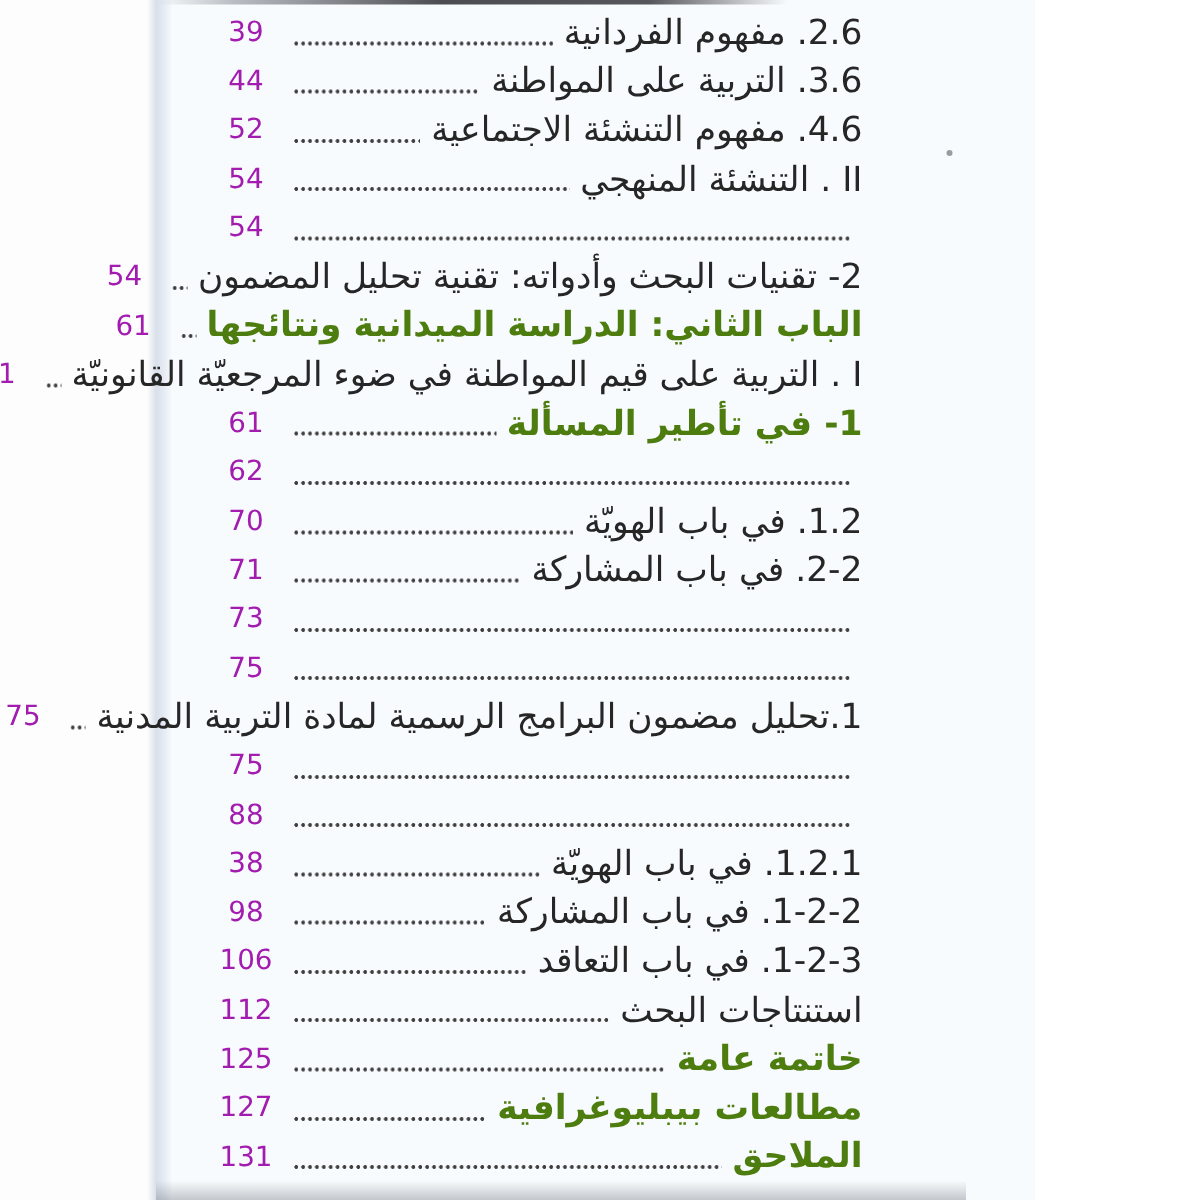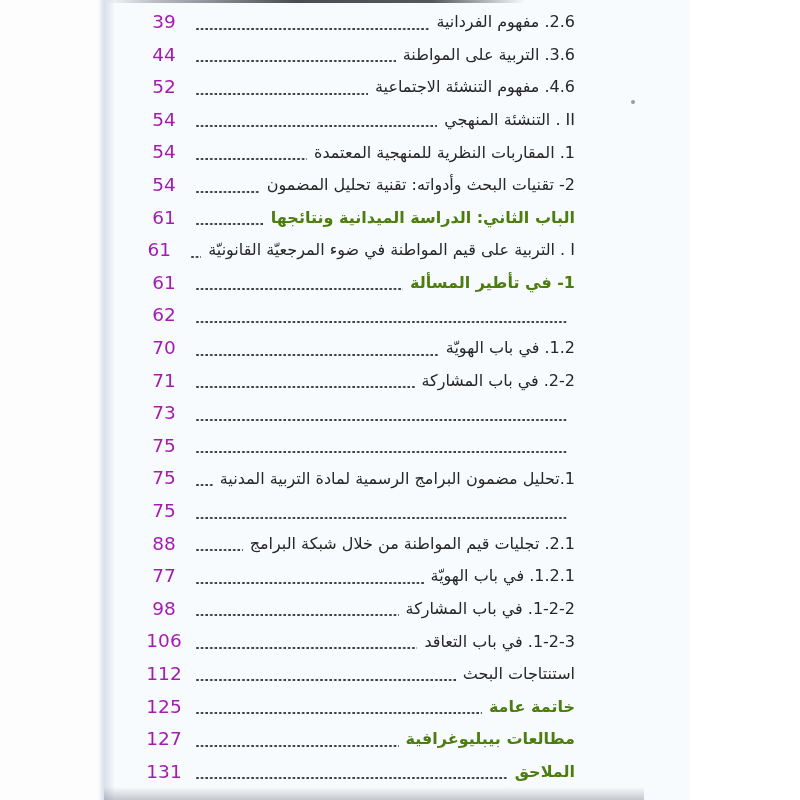--- a/index.html
+++ b/index.html
@@ -30,21 +30,21 @@
   .speck{
     position:absolute;left:631px;top:100px;width:4px;height:4px;border-radius:50%;
     background:#868b93;opacity:.85;
   }
   
   .toc{
     position:absolute;top:6px;left:145px;right:225px;direction:rtl;
   }
   .row{display:flex;align-items:center;height:32.6px;}
   .t{
-    font-size:16px;color:#262626;white-space:nowrap;line-height:1;
+    font-size:23px;color:#262626;white-space:nowrap;line-height:1;
     letter-spacing:0;
     text-align:right;
   }
   .row.bold .t{font-weight:700;color:#4d7c0f;}
   .leader{
     flex:1 1 auto;min-width:10px;height:4px;align-self:flex-end;margin:0 7px 8px 13px;
     background-image:radial-gradient(circle at 1.5px 2px,#3f3f3f 1.05px,rgba(0,0,0,0) 1.5px);
     background-size:4.6px 4px;background-repeat:repeat-x;background-position:left bottom;
   }
   .p{
@@ -77,21 +77,20 @@
     <span class="t">4.6. مفهوم التنشئة الاجتماعية</span>
     <span class="leader"></span>
     <span class="p">52</span>
   </div>
       <div class="row">
     <span class="t">II . التنشئة المنهجي</span>
     <span class="leader"></span>
     <span class="p">54</span>
   </div>
       <div class="row">
-    <span class="t">1. المقاربات النظرية للمنهجية المعتمدة</span>
     <span class="leader"></span>
     <span class="p">54</span>
   </div>
       <div class="row">
     <span class="t">2- تقنيات البحث وأدواته: تقنية تحليل المضمون</span>
     <span class="leader"></span>
     <span class="p">54</span>
   </div>
       <div class="row bold">
     <span class="t">الباب الثاني: الدراسة الميدانية ونتائجها</span>
@@ -133,28 +132,27 @@
       <div class="row">
     <span class="t">1.تحليل مضمون البرامج الرسمية لمادة التربية المدنية</span>
     <span class="leader"></span>
     <span class="p">75</span>
   </div>
       <div class="row">
     <span class="leader"></span>
     <span class="p">75</span>
   </div>
       <div class="row">
-    <span class="t">2.1. تجليات قيم المواطنة من خلال شبكة البرامج</span>
     <span class="leader"></span>
     <span class="p">88</span>
   </div>
       <div class="row">
     <span class="t">1.2.1. في باب الهويّة</span>
     <span class="leader"></span>
-    <span class="p">77</span>
+    <span class="p">38</span>
   </div>
       <div class="row">
     <span class="t">1-2-2. في باب المشاركة</span>
     <span class="leader"></span>
     <span class="p">98</span>
   </div>
       <div class="row">
     <span class="t">1-2-3. في باب التعاقد</span>
     <span class="leader"></span>
     <span class="p">106</span>

